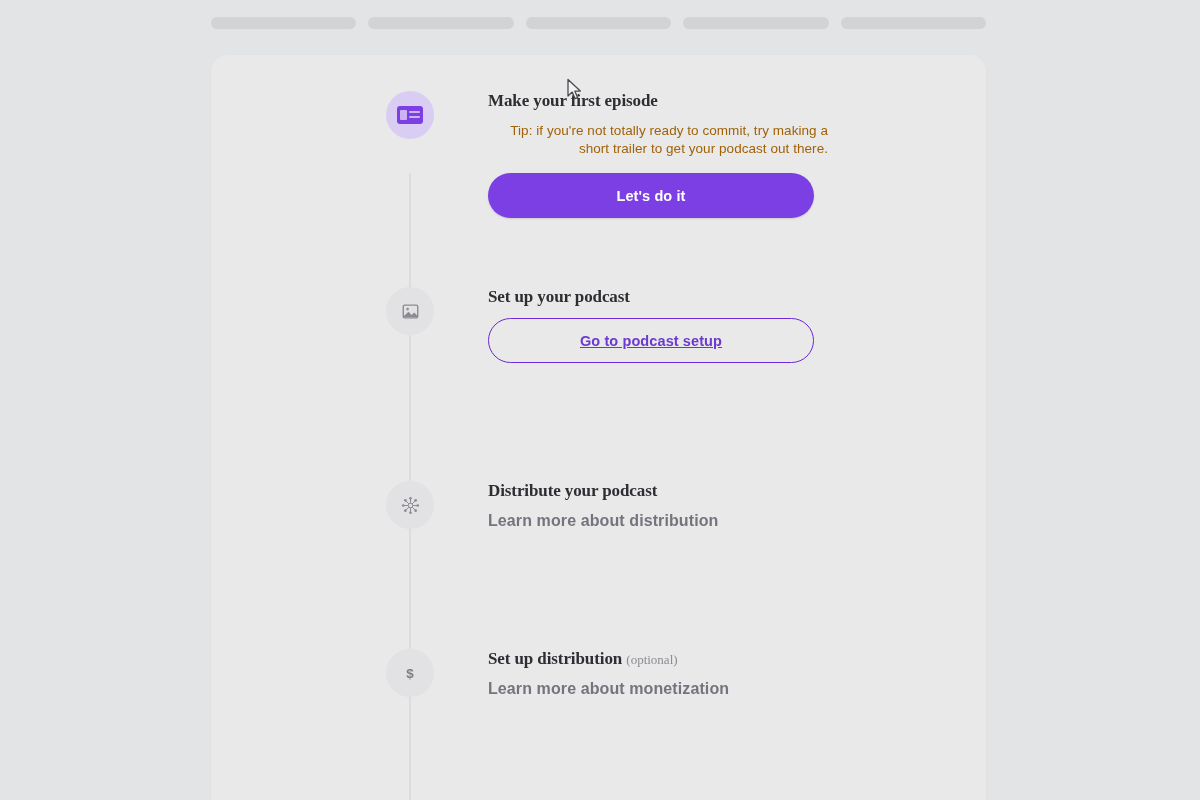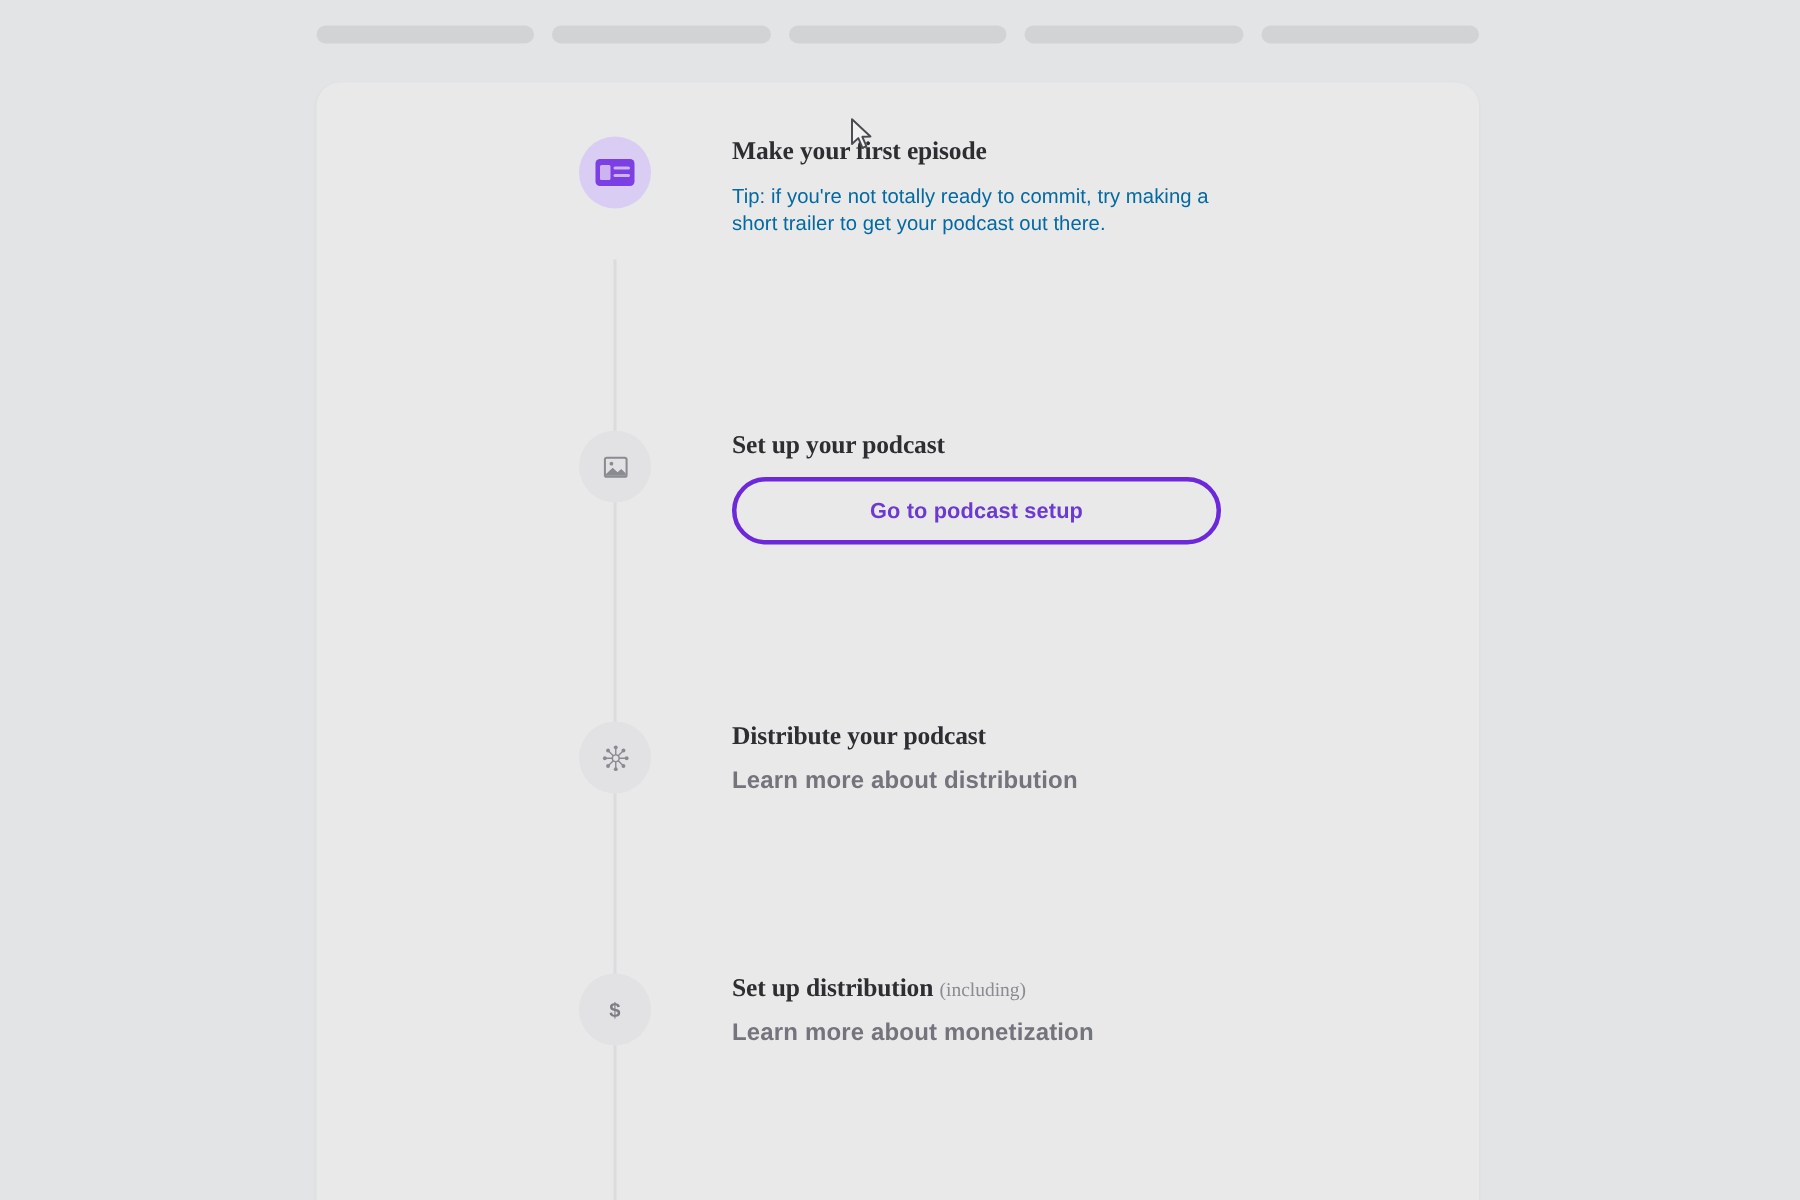--- a/index.html
+++ b/index.html
@@ -113,23 +113,24 @@
   .step-title .optional {
     font-size: 13px;
     font-weight: normal;
     color: #8b8b92;
     letter-spacing: 0;
   }
 
   .step-desc {
     font-size: 13.5px;
     line-height: 17.5px;
-    color: #0369a1;
+    color: #a16207;
     margin-bottom: 16px;
     letter-spacing: 0.05px;
+    text-align: right;
   }
 
   
   .btn {
     display: flex;
     align-items: center;
     justify-content: center;
     width: 326px;
     height: 45px;
     border-radius: 23px;
@@ -141,21 +142,22 @@
     font-family: "Liberation Sans", sans-serif;
   }
   .btn-primary {
     background: #7b3fe4;
     color: #ffffff;
     box-shadow: 0 1px 2px rgba(0,0,0,0.12);
   }
   .btn-secondary {
     background: transparent;
     color: #6c3ad0;
-    border: 3px solid #6d28d9;
+    border: 1px solid #6d28d9;
+    text-decoration: underline;
   }
 
   .link-text {
     font-size: 16px;
     font-weight: bold;
     color: #74747d;
     letter-spacing: 0.1px;
     cursor: pointer;
     display: inline-block;
   }
@@ -222,20 +224,21 @@
 
     <div class="step step-1">
       <div class="step-marker active">
         <span class="icon-card"></span>
       </div>
       <div class="step-body">
         <div class="step-title">
           <span>Make your first episode</span>
         </div>
         <div class="step-desc">Tip: if you're not totally ready to commit, try making a short trailer to get your podcast out there.</div>
+        <button class="btn btn-primary">Let's do it</button>
       </div>
     </div>
 
     <div class="step step-2">
       <div class="step-marker inactive">
         <svg class="svg-icon" width="17" height="17" viewBox="0 0 20 20">
           <rect x="1.5" y="2.5" width="17" height="15" rx="1.5" fill="none" stroke="#8a8a92" stroke-width="1.6"></rect>
           <circle cx="6.6" cy="7.2" r="1.5" fill="#8a8a92"></circle>
           <path d="M2.2 15.4 L7.6 10.3 L11.4 14 L14.3 11.3 L17.8 14.8 L17.8 16.6 L2.2 16.6 Z" fill="#8a8a92"></path>
         </svg>
@@ -284,21 +287,21 @@
 
     <div class="step step-4">
       <div class="step-marker inactive">
         <svg class="svg-icon" width="18" height="18" viewBox="0 0 20 20">
           <text x="10" y="15.2" font-family="Liberation Sans, sans-serif" font-size="15" font-weight="bold" fill="#7d7d85" text-anchor="middle">$</text>
         </svg>
       </div>
       <div class="step-body">
         <div class="step-title">
           <span>Set up distribution</span>
-          <span class="optional">(including)</span>
+          <span class="optional">(optional)</span>
         </div>
         <span class="link-text">Learn more about monetization</span>
       </div>
     </div>
 
   </div>
 </div>
 
 <svg class="cursor" width="18" height="24" viewBox="0 0 18 24">
   <path d="M2 1.5 L2 18 L6.2 14.1 L9 20.6 L11.6 19.4 L8.9 13.2 L14.3 13.0 Z" fill="#f2f2f3" stroke="#4a4a50" stroke-width="1.3" stroke-linejoin="round"></path>

